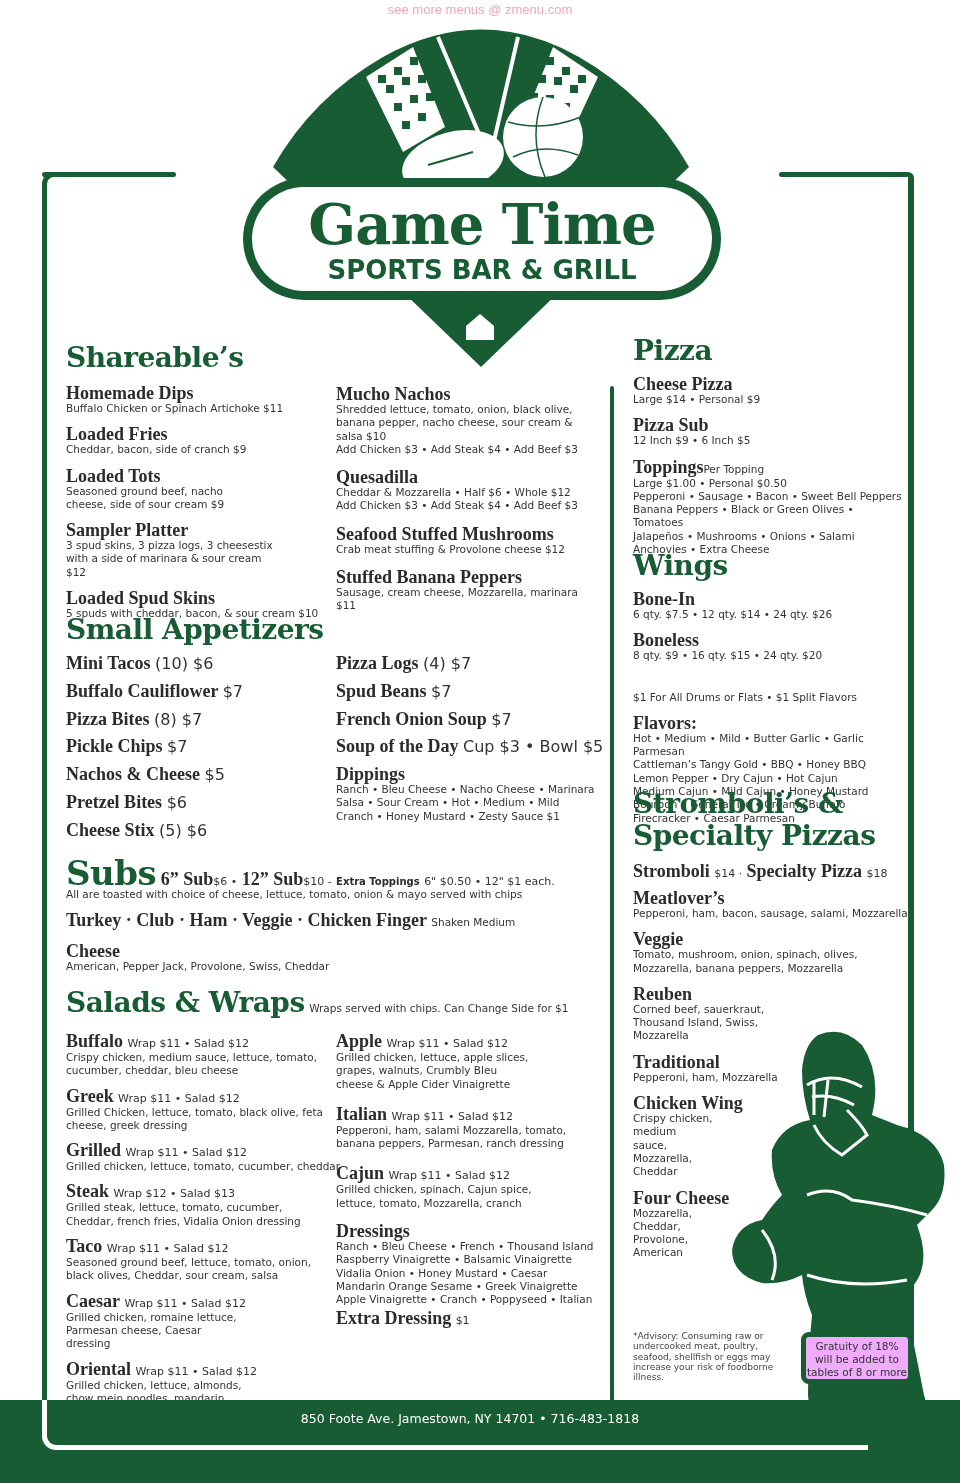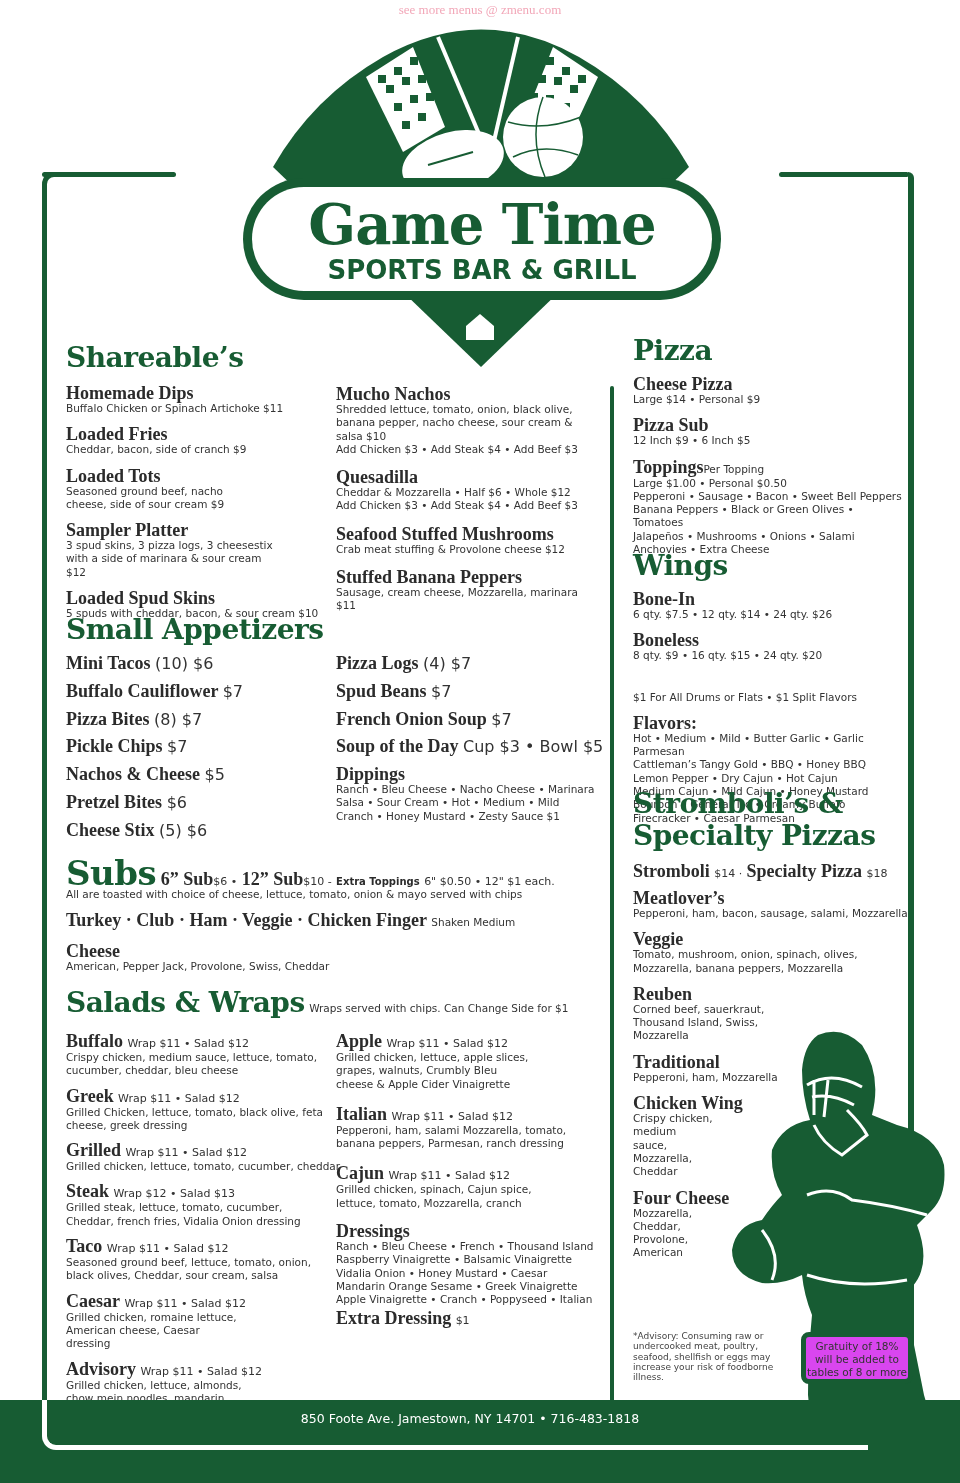--- a/index.html
+++ b/index.html
@@ -1,19 +1,19 @@
 <!DOCTYPE html>
 <html><head>
 <meta charset="utf-8">
 <style>
   * { box-sizing: border-box; margin: 0; padding: 0; }
   html, body { width: 960px; height: 1483px; background: #ffffff; overflow: hidden; }
   body { position: relative; font-family: "Liberation Sans", sans-serif; color: #2b2b2b; }
 
-  .watermark { position: absolute; top: 2px; left: 0; width: 960px; text-align: center; font-size: 13px; color: #f2a7b8; font-family: Liberation Serif, serif; }
+  .watermark { position: absolute; top: 2px; left: 0; width: 960px; text-align: center; font-size: 13px; color: #f2a7b8; font-family: Liberation Sans, sans-serif; }
 
   
   .frame-left { position: absolute; left: 42px; top: 172px; width: 12px; height: 1250px; border-left: 5px solid #175c33; border-top: 5px solid #175c33; border-top-left-radius: 14px; }
   .frame-top-l { position: absolute; left: 42px; top: 172px; width: 134px; height: 5px; background: #175c33; border-radius: 3px; }
   .frame-top-r { position: absolute; left: 779px; top: 172px; width: 130px; height: 5px; background: #175c33; border-radius: 3px; }
   .frame-right { position: absolute; left: 908px; top: 172px; width: 6px; height: 1230px; background: #175c33; border-top-right-radius: 14px; }
 
   
   .logo-diamond { position: absolute; left: 253px; top: 17px; width: 456px; height: 350px; }
   .logo-pill { position: absolute; left: 243px; top: 178px; width: 478px; height: 122px; background: #175c33; border-radius: 62px; }
@@ -36,21 +36,21 @@
   .subs-head .sec-title { display: inline; font-size: 34px; }
   .subs-size { font-family: "Liberation Serif", serif; font-weight: bold; font-size: 18px; color: #2b2b2b; }
   .subs-extra { font-family: "DejaVu Sans", sans-serif; font-weight: bold; font-size: 10px; color: #2b2b2b; }
 
   .footer { position: absolute; left: 0; top: 1400px; width: 960px; height: 83px; background: #175c33; }
   .footer-inner { position: absolute; left: 42px; top: 1400px; width: 826px; height: 50px; border-left: 5px solid #ffffff; border-bottom: 5px solid #ffffff; border-bottom-left-radius: 14px; }
   .footer-text { position: absolute; left: 0; top: 1411px; width: 940px; text-align: center; color: #ffffff; font-family: "DejaVu Sans", sans-serif; font-size: 12.5px; }
 
   .player { position: absolute; left: 732px; top: 1025px; width: 228px; height: 458px; }
 
-  .gratuity { position: absolute; left: 801px; top: 1332px; width: 112px; height: 52px; background: #d946ef; border: 5px solid #175c33; border-radius: 8px; text-align: center; font-family: "DejaVu Sans", sans-serif; font-size: 10.5px; line-height: 13px; padding-top: 3px; color: #333; }
+  .gratuity { position: absolute; left: 801px; top: 1332px; width: 112px; height: 52px; background: #f0abfc; border: 5px solid #175c33; border-radius: 8px; text-align: center; font-family: "DejaVu Sans", sans-serif; font-size: 10.5px; line-height: 13px; padding-top: 3px; color: #333; }
   .advisory { position: absolute; left: 633px; top: 1331px; width: 160px; font-family: "DejaVu Sans", sans-serif; font-size: 9px; line-height: 10.3px; color: #444; }
 </style>
 </head>
 <body>
 
 <div class="watermark">see more menus @ zmenu.com</div>
 
 <div class="frame-left"></div>
 <div class="frame-top-l"></div>
 <div class="frame-top-r"></div>
@@ -198,22 +198,22 @@
 <div class="col" style="left:66px; top:985px; width:540px; white-space:nowrap;">
   <span class="sec-title">Salads &amp; Wraps</span>
   <span class="item-desc">Wraps served with chips. Can Change Side for $1</span>
 </div>
 <div class="col" style="left:66px; top:1032px; width:260px;">
   <div class="item" style="margin-bottom:9px"><span class="item-name">Buffalo</span> <span class="item-price-inline">Wrap $11 • Salad $12</span><div class="item-desc">Crispy chicken, medium sauce, lettuce, tomato, cucumber, cheddar, bleu cheese</div></div>
   <div class="item" style="margin-bottom:9px"><span class="item-name">Greek</span> <span class="item-price-inline">Wrap $11 • Salad $12</span><div class="item-desc">Grilled Chicken, lettuce, tomato, black olive, feta cheese, greek dressing</div></div>
   <div class="item" style="margin-bottom:9px"><span class="item-name">Grilled</span> <span class="item-price-inline">Wrap $11 • Salad $12</span><div class="item-desc" style="white-space:nowrap">Grilled chicken, lettuce, tomato, cucumber, cheddar</div></div>
   <div class="item" style="margin-bottom:9px"><span class="item-name">Steak</span> <span class="item-price-inline">Wrap $12 • Salad $13</span><div class="item-desc">Grilled steak, lettuce, tomato, cucumber, Cheddar, french fries, Vidalia Onion dressing</div></div>
   <div class="item" style="margin-bottom:9px"><span class="item-name">Taco</span> <span class="item-price-inline">Wrap $11 • Salad $12</span><div class="item-desc">Seasoned ground beef, lettuce, tomato, onion, black olives, Cheddar, sour cream, salsa</div></div>
-  <div class="item" style="margin-bottom:9px"><span class="item-name">Caesar</span> <span class="item-price-inline">Wrap $11 • Salad $12</span><div class="item-desc" style="width:180px">Grilled chicken, romaine lettuce, American cheese, Caesar dressing</div></div>
-  <div class="item" style="margin-bottom:9px"><span class="item-name">Advisory</span> <span class="item-price-inline">Wrap $11 • Salad $12</span><div class="item-desc" style="width:205px">Grilled chicken, lettuce, almonds, chow mein noodles, mandarin oranges, Mandarin Orange Sesame dressing</div></div>
+  <div class="item" style="margin-bottom:9px"><span class="item-name">Caesar</span> <span class="item-price-inline">Wrap $11 • Salad $12</span><div class="item-desc" style="width:180px">Grilled chicken, romaine lettuce, Parmesan cheese, Caesar dressing</div></div>
+  <div class="item" style="margin-bottom:9px"><span class="item-name">Oriental</span> <span class="item-price-inline">Wrap $11 • Salad $12</span><div class="item-desc" style="width:205px">Grilled chicken, lettuce, almonds, chow mein noodles, mandarin oranges, Mandarin Orange Sesame dressing</div></div>
 </div>
 <div class="col" style="left:336px; top:1032px; width:265px;">
   <div class="item" style="margin-bottom:14px"><span class="item-name">Apple</span> <span class="item-price-inline">Wrap $11 • Salad $12</span><div class="item-desc" style="width:200px">Grilled chicken, lettuce, apple slices, grapes, walnuts, Crumbly Bleu cheese &amp; Apple Cider Vinaigrette</div></div>
   <div class="item" style="margin-bottom:14px"><span class="item-name">Italian</span> <span class="item-price-inline">Wrap $11 • Salad $12</span><div class="item-desc">Pepperoni, ham, salami Mozzarella, tomato, banana peppers, Parmesan, ranch dressing</div></div>
   <div class="item" style="margin-bottom:12px"><span class="item-name">Cajun</span> <span class="item-price-inline">Wrap $11 • Salad $12</span><div class="item-desc" style="width:200px">Grilled chicken, spinach, Cajun spice, lettuce, tomato, Mozzarella, cranch</div></div>
   <div>
     <div class="item-name">Dressings</div>
     <div class="item-desc">Ranch • Bleu Cheese • French • Thousand Island</div>
     <div class="item-desc">Raspberry Vinaigrette • Balsamic Vinaigrette</div>
     <div class="item-desc">Vidalia Onion • Honey Mustard • Caesar</div>

